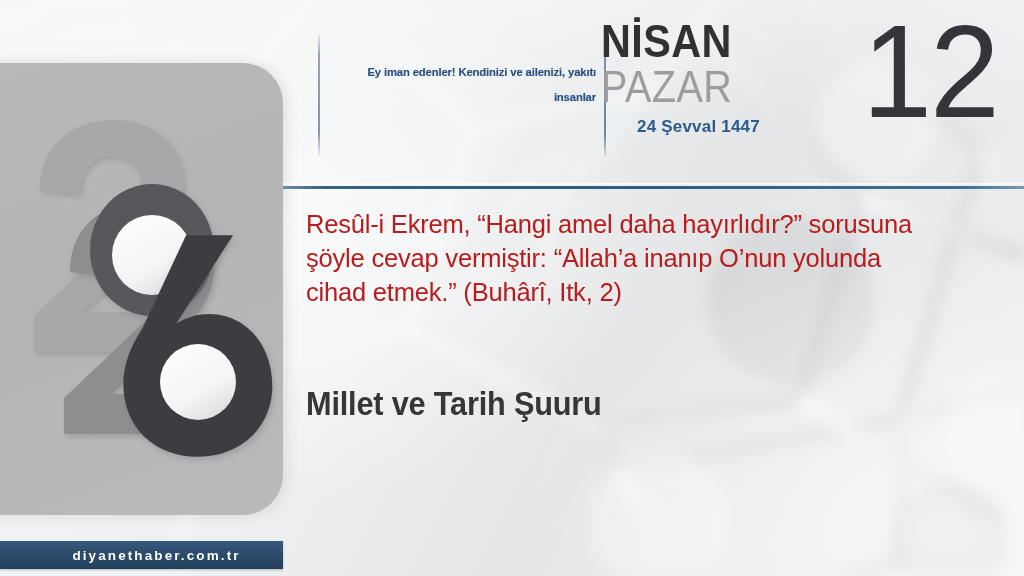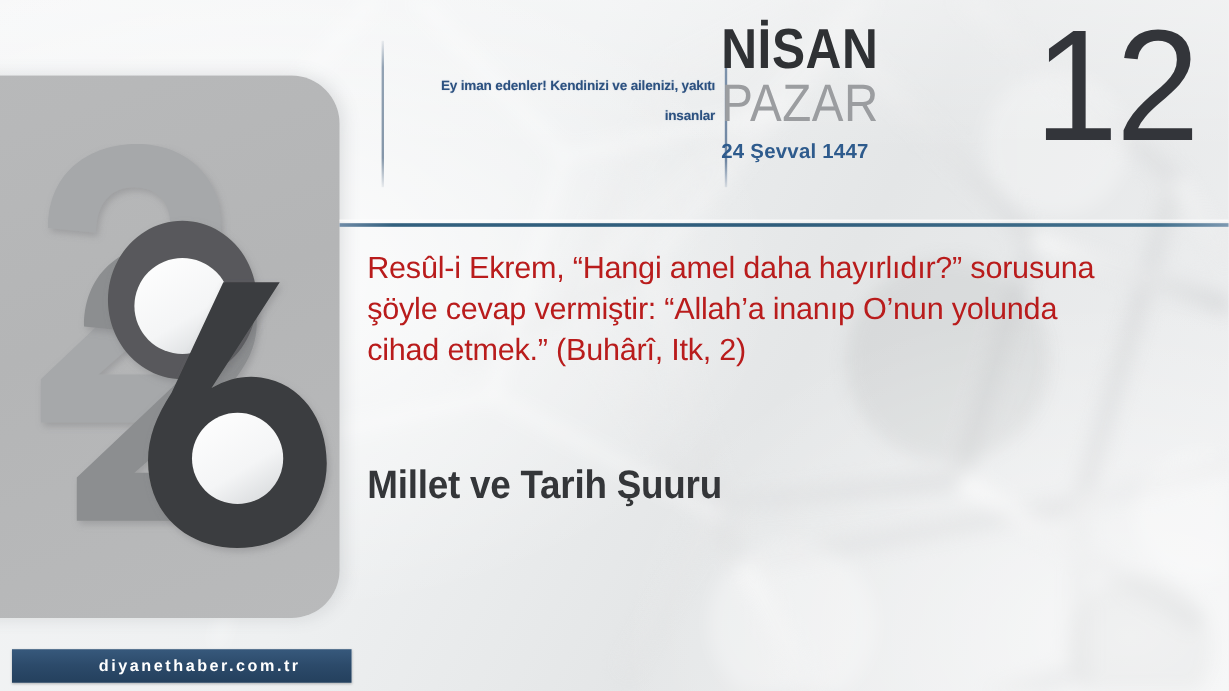--- a/index.html
+++ b/index.html
@@ -112,20 +112,21 @@
     transform: scaleX(0.9);
     transform-origin: left center;
     margin-top: 2px;
   }
   .hijri {
     margin-top: 8px;
     font-size: 17px;
     font-weight: bold;
     color: #2e5b8d;
     letter-spacing: 0.2px;
+    margin-left: 36px;
   }
 
   
   .daynum {
     position: absolute;
     right: 26px;
     top: 6px;
     font-family: "Liberation Sans Narrow", "Liberation Sans", sans-serif;
     font-size: 132px;
     font-weight: normal;
@@ -176,21 +177,21 @@
     font-size: 33px;
     color: #343639;
     letter-spacing: -0.2px;
     transform: scaleX(0.93);
     transform-origin: left center;
   }
 
   
   .footer-bar {
     position: absolute;
-    left: 10px;
+    left: 0;
     top: 541px;
     width: 283px;
     height: 28px;
     background: linear-gradient(180deg, #37597c 0%, #2c4a6a 48%, #24405d 100%);
     box-shadow: 0 1px 2px rgba(0,0,0,0.25);
   }
   .footer-url {
     position: absolute;
     left: 0; right: 0;
     top: 50%;

